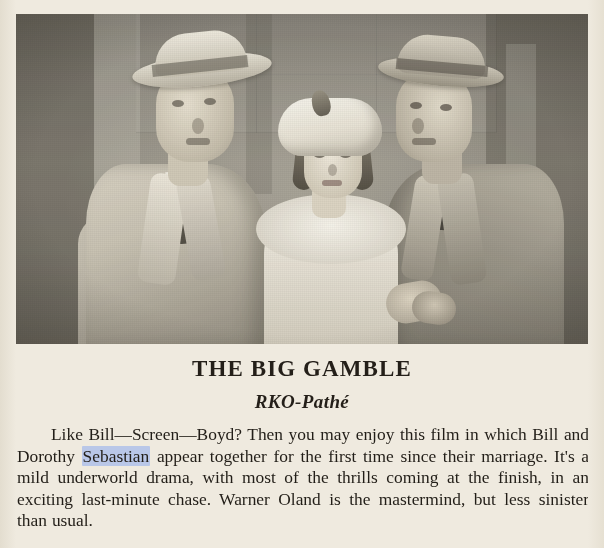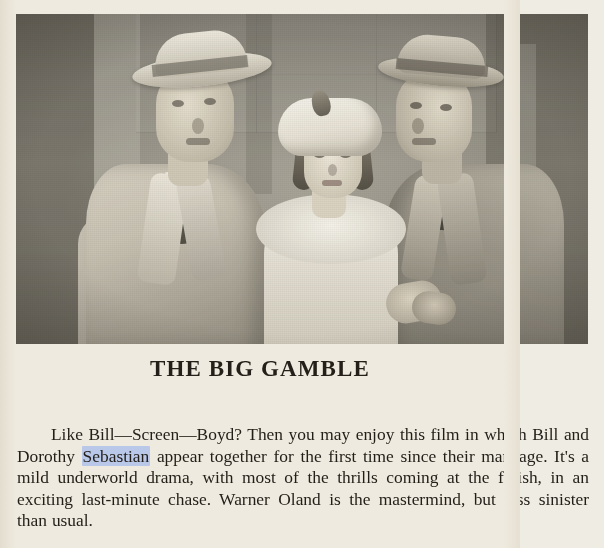--- a/index.html
+++ b/index.html
@@ -8,21 +8,21 @@
     background: #efece3;
   }
   body {
     width: 604px;
     height: 548px;
     overflow: hidden;
     font-family: "Liberation Serif", serif;
   }
   #page {
     position: relative;
-    width: 520px;
+    width: 604px;
     height: 548px;
     background: #efeadf;
     text-decoration: underline;
   }
 
   
   .photo-wrap {
     position: absolute;
     left: 16px;
     top: 14px;
@@ -389,18 +389,19 @@
       <div class="hands"></div>
       <div class="hand2"></div>
 
       <div class="paper-tint"></div>
       <div class="grain"></div>
       <div class="vignette"></div>
     </div>
   </div>
 
   <div class="title">THE BIG GAMBLE</div>
+  <div class="studio">RKO-Pathé</div>
 
   <div class="body-copy"><span>Like Bill—Screen—Boyd?  Then you may enjoy this film in which Bill and Dorothy </span><span class="hl">Sebastian</span><span> appear together for the first time since their marriage.  It's a mild underworld drama, with most of the thrills coming at the finish, in an exciting last-minute chase.  Warner Oland is the mastermind, but less sinister than usual.</span></div>
 
   <div class="edge-fade-l"></div>
   <div class="edge-fade-r"></div>
 </div>
 
 </body></html>

